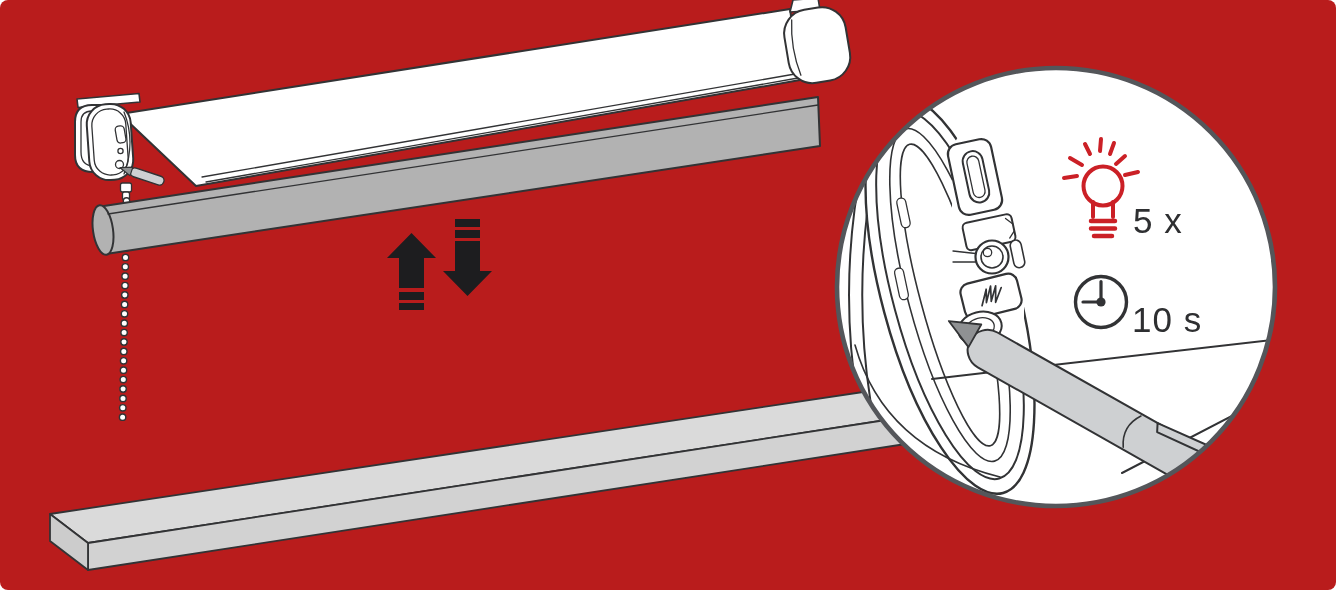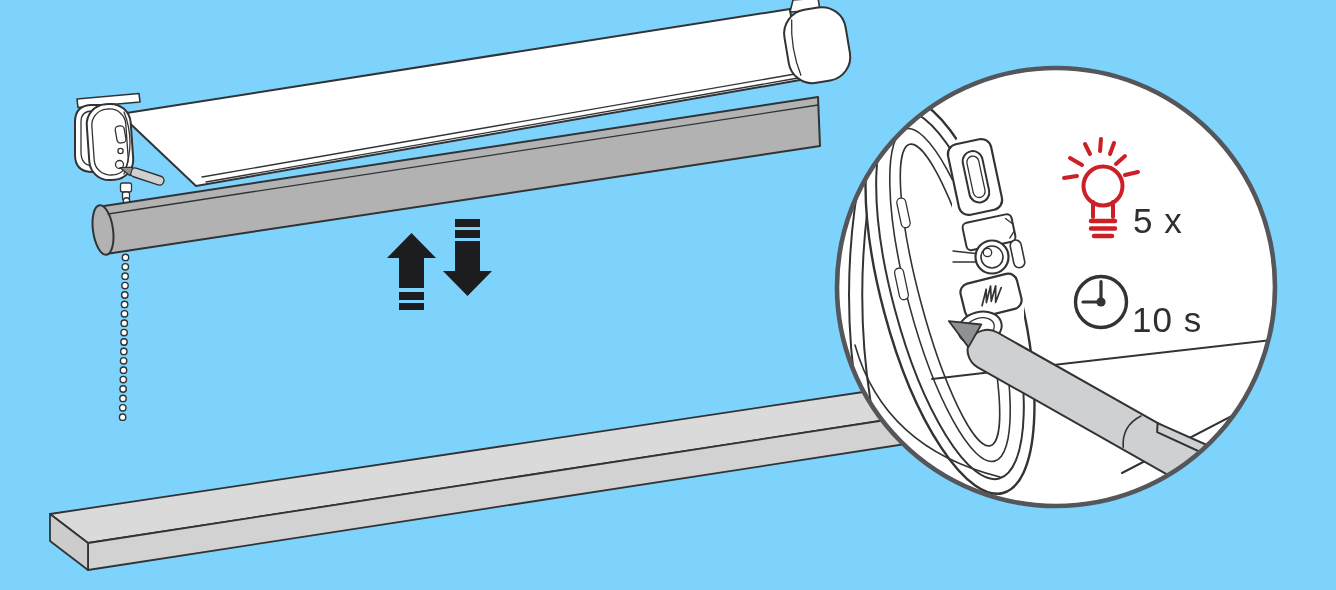--- a/index.html
+++ b/index.html
@@ -1,17 +1,17 @@
 <!DOCTYPE html>
 <html><head>
 <meta charset="utf-8">
 <style>
   html,body{margin:0;padding:0;background:#fff;}
-  .stage{position:relative;width:1336px;height:590px;background:#7dd3fc;overflow:hidden;
-         font-family:"Liberation Sans", sans-serif;}
+  .stage{position:relative;width:1336px;height:590px;background:#b91c1c;overflow:hidden;
+         font-family:"Liberation Sans", sans-serif;border-radius:8px;}
   svg{display:block}
   .ln{fill:none;stroke:#323335;stroke-linecap:round;stroke-linejoin:round;}
   .fw{fill:#ffffff;stroke:#323335;stroke-linejoin:round;}
   .w16{stroke-width:1.6}.w13{stroke-width:1.3}.w2{stroke-width:2}.w22{stroke-width:2.2}.w24{stroke-width:2.4}
   .bar{fill:#b2b2b2;stroke:#323335;stroke-width:2;stroke-linejoin:round;}
   .sill{stroke:#323335;stroke-width:1.8;stroke-linejoin:round;}
   .arrow{fill:#1d1d1f;stroke:none;}
   .penbody{fill:#ced0d2;stroke:#323335;stroke-width:2;stroke-linejoin:round;}
   .pentip{fill:#8f9193;stroke:#323335;stroke-width:1.8;stroke-linejoin:round;}
   .red{stroke:#cb2026;fill:none;stroke-linecap:round;}

